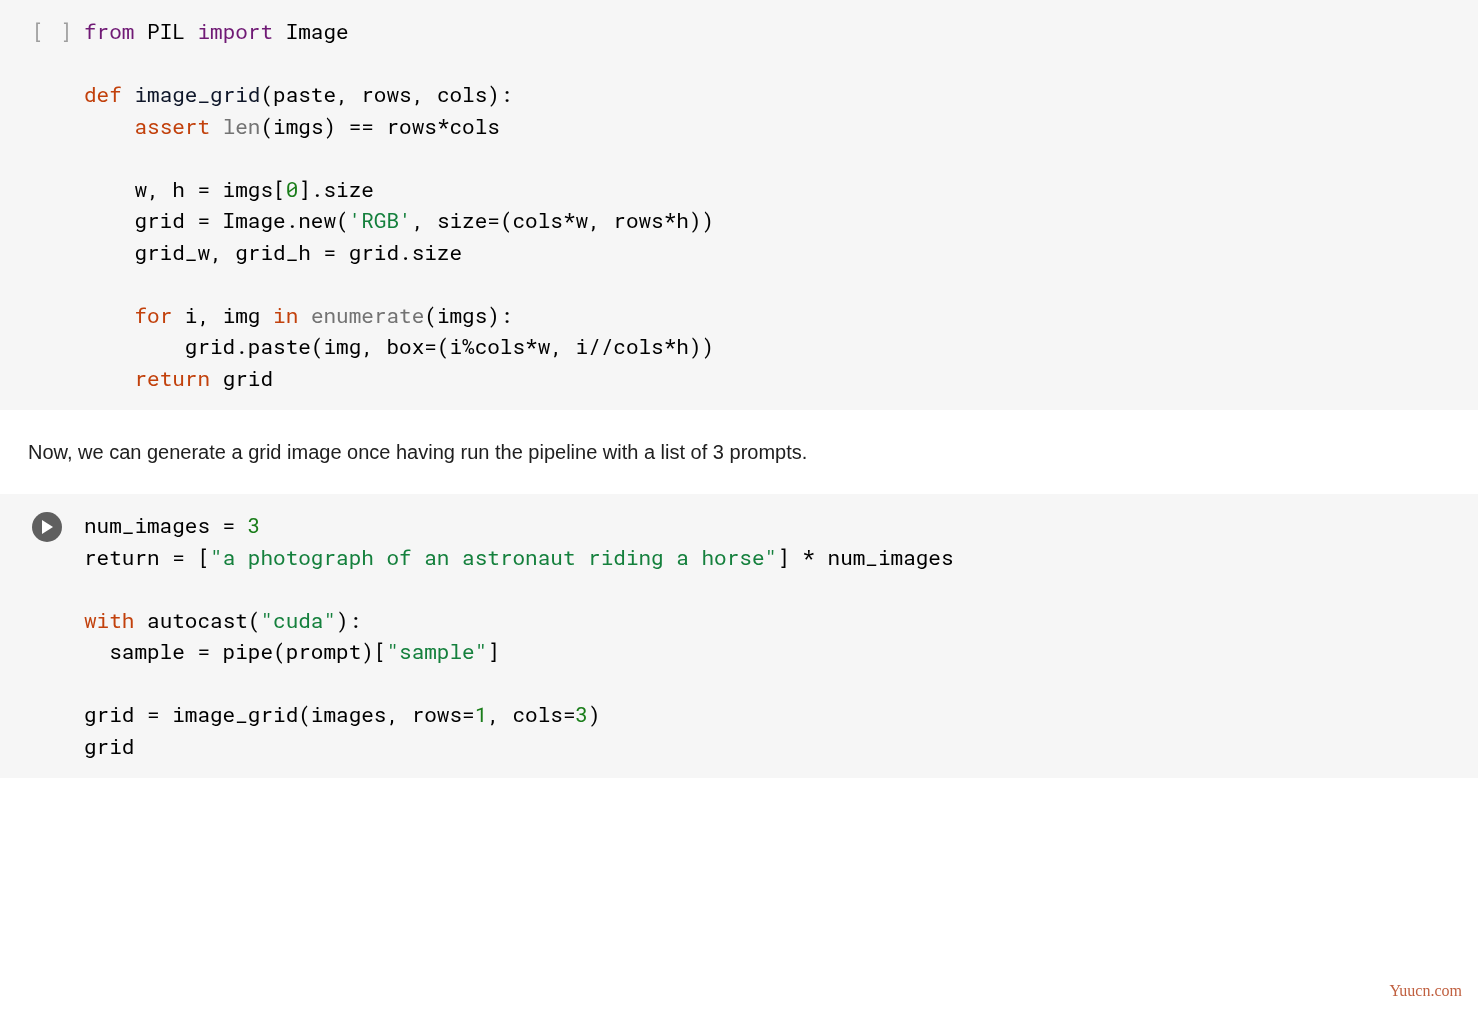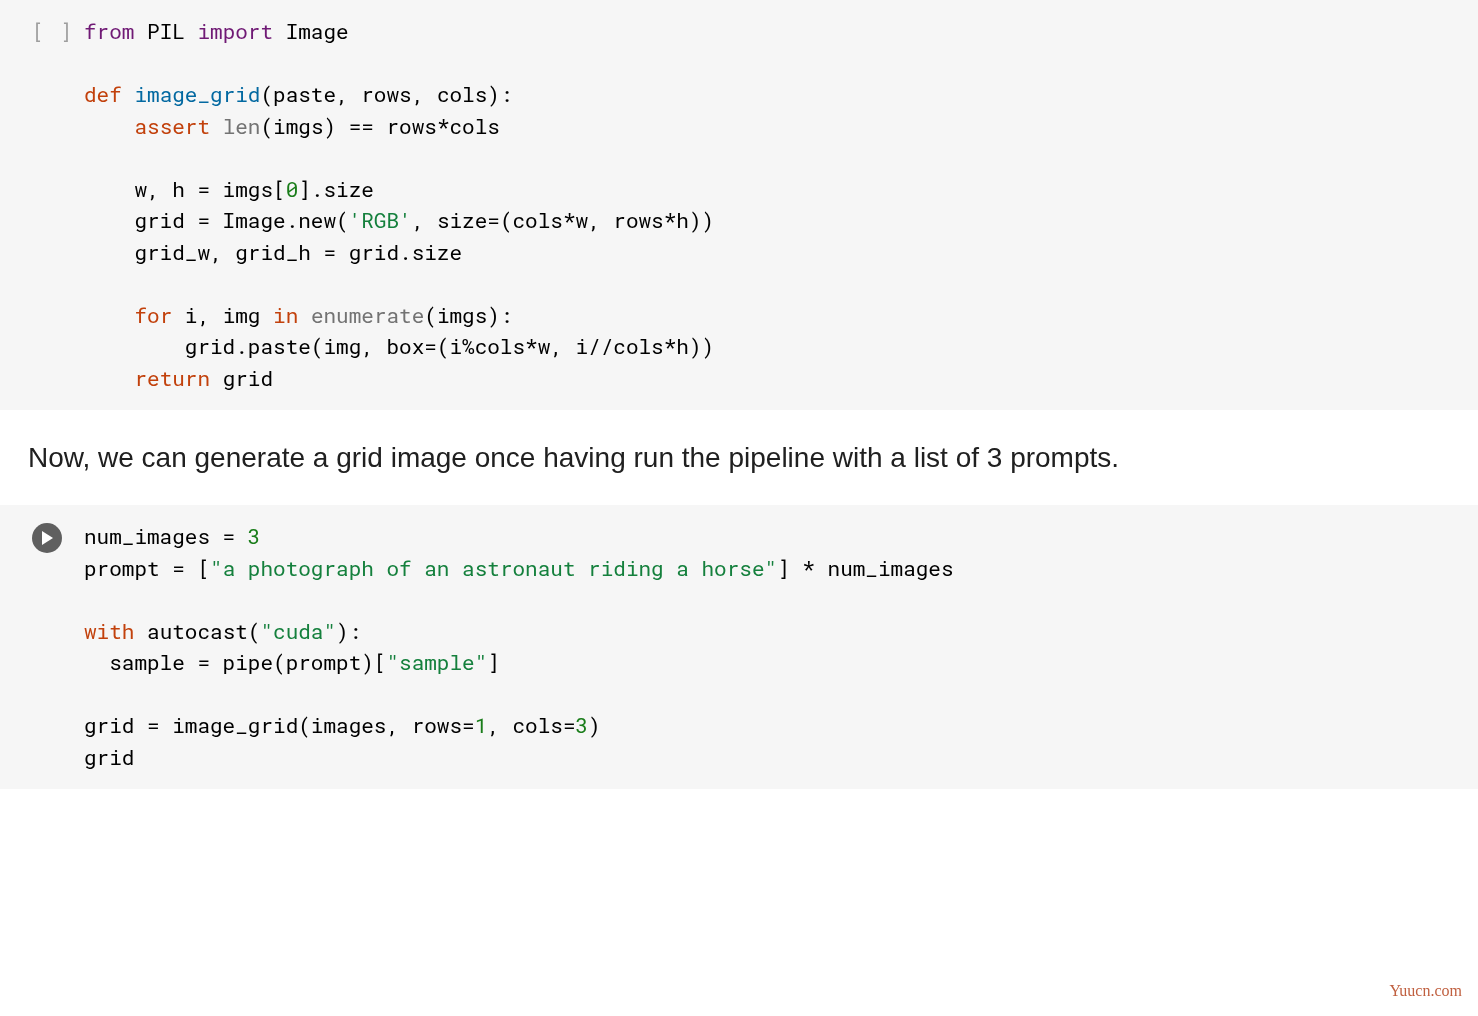--- a/index.html
+++ b/index.html
@@ -44,30 +44,30 @@
   .run-btn svg { display: block; }
   .code {
     font-family: "Roboto Mono", "SFMono-Regular", Consolas, "Liberation Mono", Menlo, monospace;
     font-size: 21px;
     line-height: 1.5;
     white-space: pre;
     padding: 2px 0;
   }
   .markdown {
     padding: 28px 28px;
-    font-size: 28px;
+    font-size: 20px;
     color: #202020;
     line-height: 1.4;
   }
   .kw   { color: #701a75; }   
   .kw2  { color: #c2410c; }   
   .builtin { color: #737373; } 
   .num  { color: #1a7d1a; }
   .str  { color: #15803d; }
-  .fn   { color: #0369a1; text-align: center; }
+  .fn   { color: #0f172a; text-align: center; }
   .watermark {
     position: fixed;
     right: 16px;
     bottom: 16px;
     color: #c06040;
     font-family: Georgia, 'Times New Roman', serif;
     font-size: 16px;
   }
 </style>
 </head>
@@ -93,21 +93,21 @@
 
 <div class="code-cell">
   <div class="gutter">
     <div class="run-btn">
       <svg width="12" height="14" viewBox="0 0 12 14">
           <polygon points="1,0 12,7 1,14" fill="#fff"></polygon>
         </svg>
     </div>
   </div>
   <div class="code" id="code2"><span>num_images = </span><span class="num">3</span>
-<span>prompt = [</span><span class="str">"a photograph of an astronaut riding a horse"</span><span>] * num_images</span>
+<span>return = [</span><span class="str">"a photograph of an astronaut riding a horse"</span><span>] * num_images</span>
 
 <span class="kw2">with</span><span> autocast(</span><span class="str">"cuda"</span><span>):</span>
 <span>  sample = pipe(prompt)[</span><span class="str">"sample"</span><span>]</span>
 
 <span>grid = image_grid(images, rows=</span><span class="num">1</span><span>, cols=</span><span class="num">3</span><span>)</span>
 <span>grid</span></div>
 </div>
 
 <div class="watermark">Yuucn.com</div>
 

